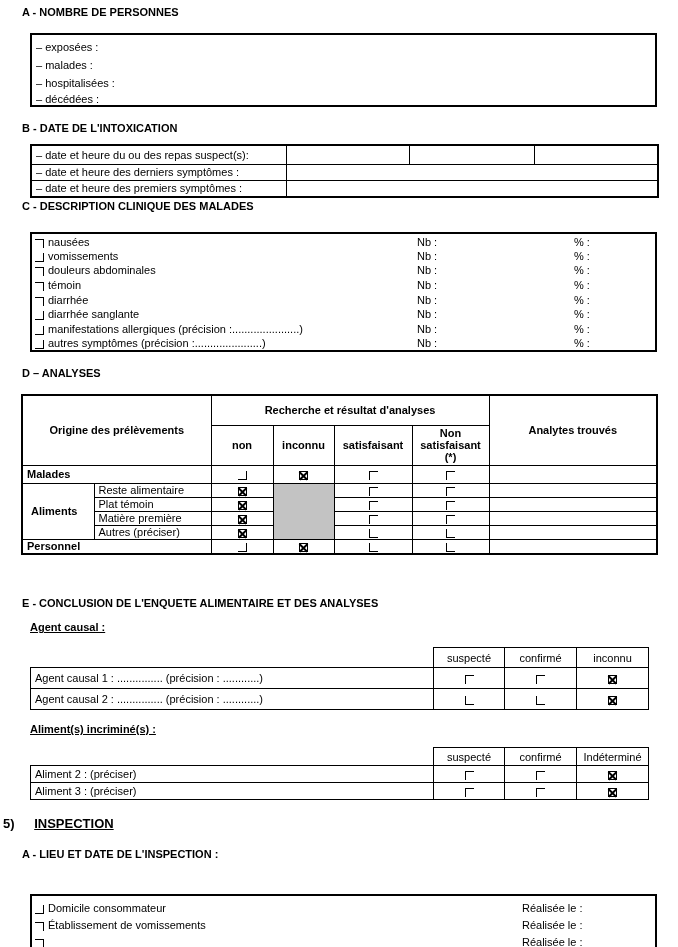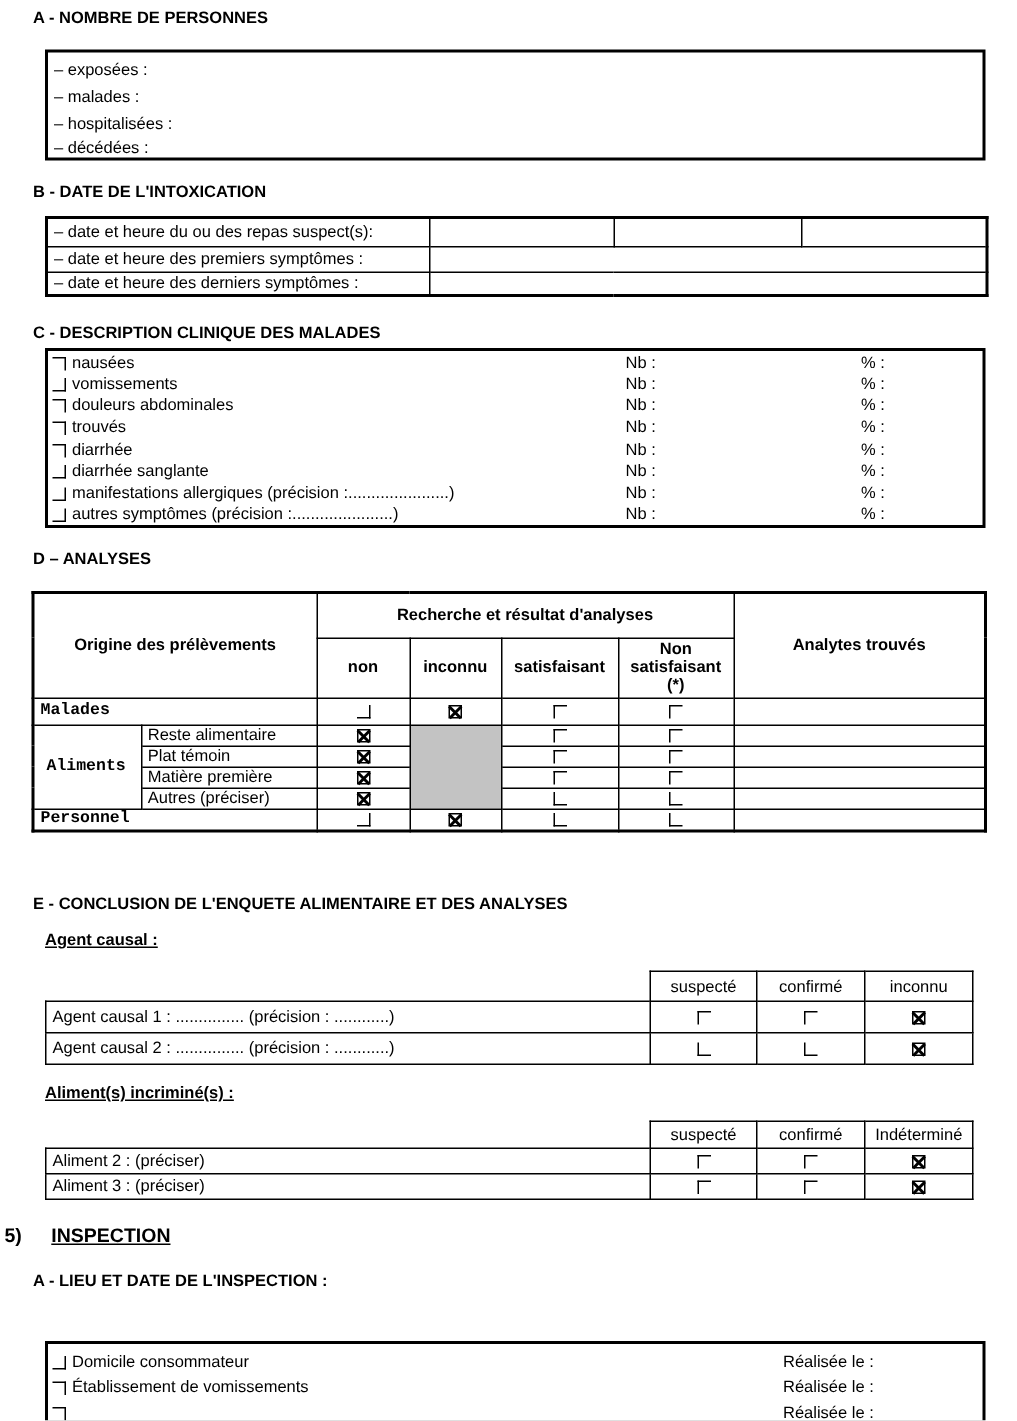--- a/index.html
+++ b/index.html
@@ -14,21 +14,21 @@
   
   .tbl{position:absolute;border-collapse:collapse;table-layout:fixed;background:#fff;}
   .tbl td{border:1px solid #000;font-size:11px;padding:0 4px;overflow:hidden;vertical-align:middle;}
   .tbl-outer2{border:2px solid #000;}
   .hc{font-weight:bold;text-align:center;}
   .cc{text-align:center;}
   .noborder{border:none !important;background:transparent;}
   .gray{background:#c3c3c3;}
   .wrap-any{overflow-wrap:anywhere;line-height:12px;}
   .lh12{line-height:12px;}
-  .bold{font-weight:bold;font-family:Liberation Mono, monospace;}
+  .bold{font-weight:bold;}
   
   .cb{display:inline-block;width:9px;height:9px;position:relative;vertical-align:middle;box-sizing:border-box;}
   .cb-tr{border-top:1.5px solid #000;border-right:1.5px solid #000;}
   .cb-br{border-bottom:1.5px solid #000;border-right:1.5px solid #000;}
   .cb-tl{border-top:1.5px solid #000;border-left:1.5px solid #000;}
   .cb-bl{border-bottom:1.5px solid #000;border-left:1.5px solid #000;}
   .cb-checked{border:1.5px solid #000;}
   .cb-checked::before,.cb-checked::after{content:"";position:absolute;left:-2px;top:3px;width:11px;height:1.5px;background:#000;}
   .cb-checked::before{transform:rotate(45deg);}
   .cb-checked::after{transform:rotate(-45deg);}
@@ -68,47 +68,47 @@
         <col style="width:125px">
         <col style="width:124px">
       </colgroup>
     <tbody>
         <tr style="height:19px">
       <td>– date et heure du ou des repas suspect(s):</td>
       <td></td>
       <td></td>
       <td></td>
     </tr>
+    <tr style="height:16px">
+      <td>– date et heure des derniers symptômes :</td>
+      <td colspan="3"></td>
+    </tr>
     <tr style="height:17px">
       <td>– date et heure des premiers symptômes :</td>
       <td colspan="3"></td>
     </tr>
-    <tr style="height:16px">
-      <td>– date et heure des derniers symptômes :</td>
-      <td colspan="3"></td>
-    </tr>
-  </tbody>
-    </table>
-
-  <div class="h" style="top:216px;left:22px">C - DESCRIPTION CLINIQUE DES MALADES</div>
+  </tbody>
+    </table>
+
+  <div class="h" style="top:200px;left:22px">C - DESCRIPTION CLINIQUE DES MALADES</div>
   <div class="box" style="top:232px;left:30px;width:627px;height:120px">
     <div class="crow" style="top:1px">
       <span class="cb cb-tr"></span><span>nausées</span>
       <span class="cnb">Nb :</span><span class="cpct">% :</span>
     </div>
     <div class="crow" style="top:15px">
       <span class="cb cb-br"></span><span>vomissements</span>
       <span class="cnb">Nb :</span><span class="cpct">% :</span>
     </div>
     <div class="crow" style="top:29px">
       <span class="cb cb-tr"></span><span>douleurs abdominales</span>
       <span class="cnb">Nb :</span><span class="cpct">% :</span>
     </div>
     <div class="crow" style="top:44px">
-      <span class="cb cb-tr"></span><span>trouvés</span>
+      <span class="cb cb-tr"></span><span>témoin</span>
       <span class="cnb">Nb :</span><span class="cpct">% :</span>
     </div>
     <div class="crow" style="top:59px">
       <span class="cb cb-tr"></span><span>diarrhée</span>
       <span class="cnb">Nb :</span><span class="cpct">% :</span>
     </div>
     <div class="crow" style="top:73px">
       <span class="cb cb-br"></span><span>diarrhée sanglante</span>
       <span class="cnb">Nb :</span><span class="cpct">% :</span>
     </div>

